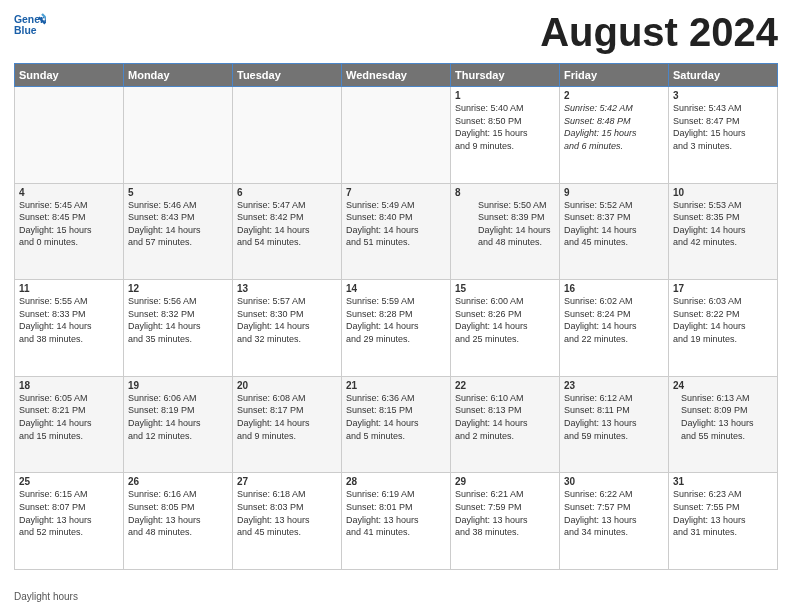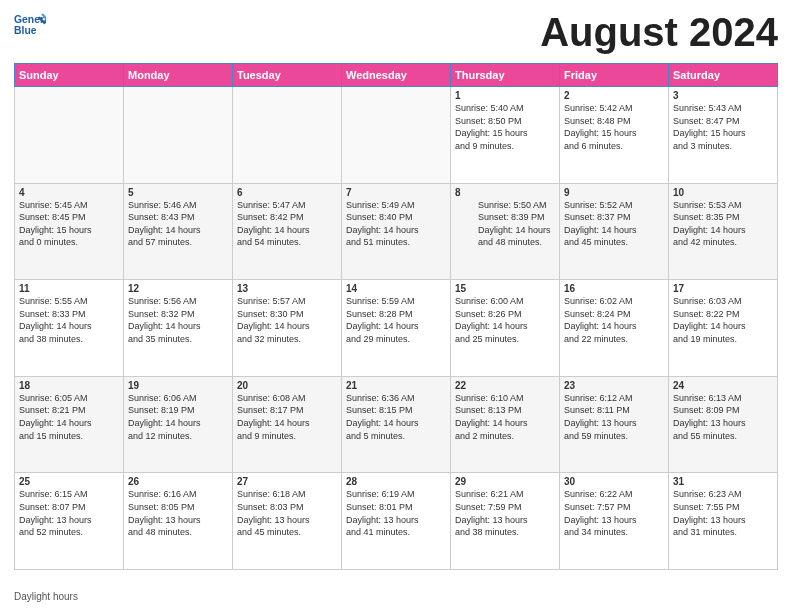--- a/index.html
+++ b/index.html
@@ -45,21 +45,21 @@
       color: #444;
     }
     .calendar {
       flex: 1;
       border: 1px solid #ccc;
       border-collapse: collapse;
       width: 100%;
       table-layout: fixed;
     }
     .calendar th {
-      background: #ec4899;
+      background: #737373;
       color: #fff;
       font-size: 11px;
       font-weight: bold;
       padding: 5px 4px;
       text-align: left;
       border: 1px solid #4a85c8;
     }
     .calendar td {
       border: 1px solid #ccc;
       vertical-align: top;
@@ -137,21 +137,21 @@
           <td class="empty"></td>
           <td>
             <span class="day-num">1</span>
             <div class="day-info" style="white-space: pre-line;">Sunrise: 5:40 AM
 Sunset: 8:50 PM
 Daylight: 15 hours
 and 9 minutes.</div>
           </td>
           <td>
             <span class="day-num">2</span>
-            <div class="day-info" style="white-space: pre-line;">Sunrise: 5:42 AM
+            <div class="day-info" style="white-space: pre-line; font-style: italic;">Sunrise: 5:42 AM
 Sunset: 8:48 PM
 Daylight: 15 hours
 and 6 minutes.</div>
           </td>
           <td>
             <span class="day-num">3</span>
             <div class="day-info" style="white-space: pre-line;">Sunrise: 5:43 AM
 Sunset: 8:47 PM
 Daylight: 15 hours
 and 3 minutes.</div>
@@ -297,21 +297,21 @@
           </td>
           <td>
             <span class="day-num">23</span>
             <div class="day-info" style="white-space: pre-line;">Sunrise: 6:12 AM
 Sunset: 8:11 PM
 Daylight: 13 hours
 and 59 minutes.</div>
           </td>
           <td>
             <span class="day-num">24</span>
-            <div class="day-info" style="white-space: pre-line;">Sunrise: 6:13 AM
+            <div class="day-info" style="white-space: pre-line; margin-left: 8px;">Sunrise: 6:13 AM
 Sunset: 8:09 PM
 Daylight: 13 hours
 and 55 minutes.</div>
           </td>
         </tr>
         <tr>
           <td>
             <span class="day-num">25</span>
             <div class="day-info" style="white-space: pre-line;">Sunrise: 6:15 AM
 Sunset: 8:07 PM

